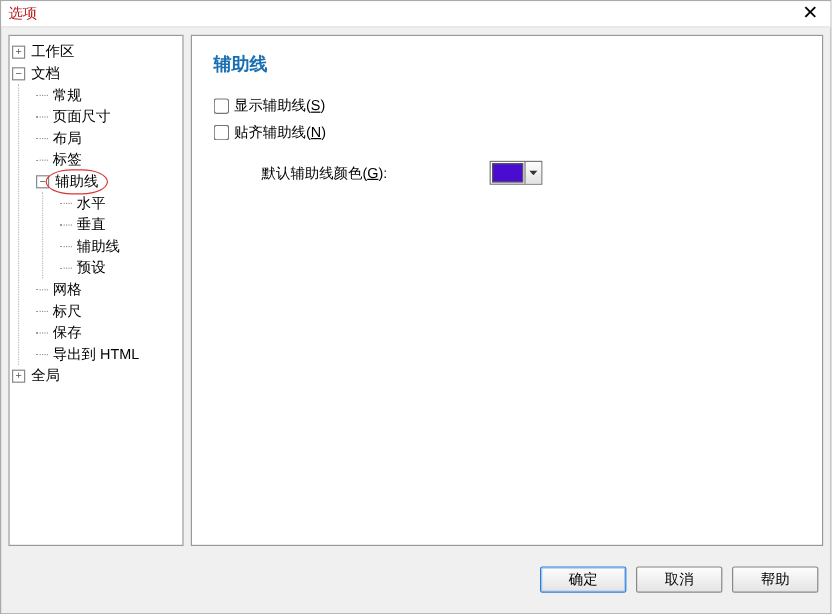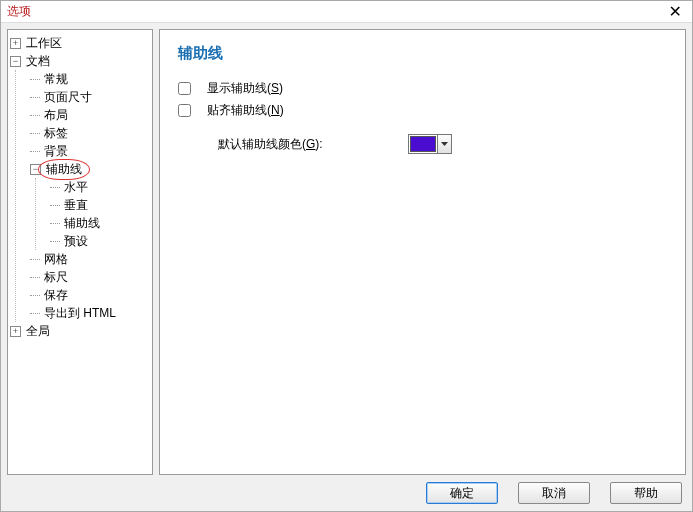--- a/index.html
+++ b/index.html
@@ -14,32 +14,32 @@
 .tree li { white-space: nowrap; }
 .row { display: flex; align-items: center; height: 18px; }
 .toggle { width: 11px; height: 11px; border: 1px solid #888; display: inline-flex; align-items: center; justify-content: center; font-size: 9px; line-height: 9px; margin-right: 3px; cursor: pointer; background: #fff; color: #555; }
 .dash { width: 10px; border-top: 1px dotted #999; margin-right: 2px; }
 .node-label { padding: 0 2px; cursor: pointer; }
 .node-label.selected { position: relative; }
 .node-label.selected::after { content: ""; position: absolute; left: -6px; top: -2px; right: -6px; bottom: -2px; border: 1px solid #d33; border-radius: 50% / 60%; pointer-events: none; }
 .children { padding-left: 14px; border-left: 1px dotted #bbb; margin-left: 5px; text-align: right; }
 .content-pane { flex: 1; background: #fff; border: 1px solid #999; padding: 14px 18px; }
 .heading { color: #1a6fb3; font-size: 15px; font-weight: bold; margin-bottom: 14px; }
-.check-row { display: flex; align-items: center; height: 22px; gap: 12px; }
+.check-row { display: flex; align-items: center; height: 22px; }
 .check-row input { margin-right: 4px; }
 .under { text-decoration: underline; }
 .color-row { display: flex; align-items: center; height: 30px; margin-top: 8px; }
 .color-row .lbl { width: 230px; padding-left: 40px; }
 .color-picker { display: flex; align-items: stretch; border: 1px solid #777; height: 20px; background: #fff; }
 .swatch { width: 26px; border: 1px solid #555; margin: 1px; }
 .purple { background: #4a0cd0; }
 .green { background: #0a7a0a; }
 .dd-btn { width: 14px; border-left: 1px solid #777; background: linear-gradient(#fdfdfd, #e2e2e2); display: flex; align-items: center; justify-content: center; cursor: pointer; }
 .dd-btn svg { width: 7px; height: 4px; }
-.footer { height: 36px; display: flex; justify-content: flex-end; align-items: center; gap: 20px; padding: 0 10px; border-radius: 19px; }
+.footer { height: 56px; display: flex; justify-content: flex-end; align-items: center; gap: 8px; padding: 0 10px; border-radius: 19px; }
 .btn { min-width: 72px; height: 22px; border: 1px solid #888; background: linear-gradient(#fdfdfd, #e4e4e4); border-radius: 2px; cursor: pointer; }
 .btn.primary { border: 1px solid #2b7bd6; box-shadow: 0 0 0 1px #a7cdef inset; }
 </style>
 </head>
 <body>
 
 <div class="dialog">
   <div class="titlebar">
     <span class="title">选项</span>
     <span class="close">✕</span>
@@ -76,26 +76,20 @@
               <li>
                   <div class="row">
                     <span class="dash"></span>
                     <span class="node-label">布局</span>
                   </div>
                 </li>
               <li>
                   <div class="row">
                     <span class="dash"></span>
                     <span class="node-label">标签</span>
-                  </div>
-                </li>
-              <li>
-                  <div class="row">
-                    <span class="dash"></span>
-                    <span class="node-label">背景</span>
                   </div>
                 </li>
               <li>
                 <div class="row">
                   <span class="toggle">−</span>
                   <span class="node-label selected">辅助线</span>
                 </div>
                 <ul class="children">
                   <li>
                       <div class="row">

